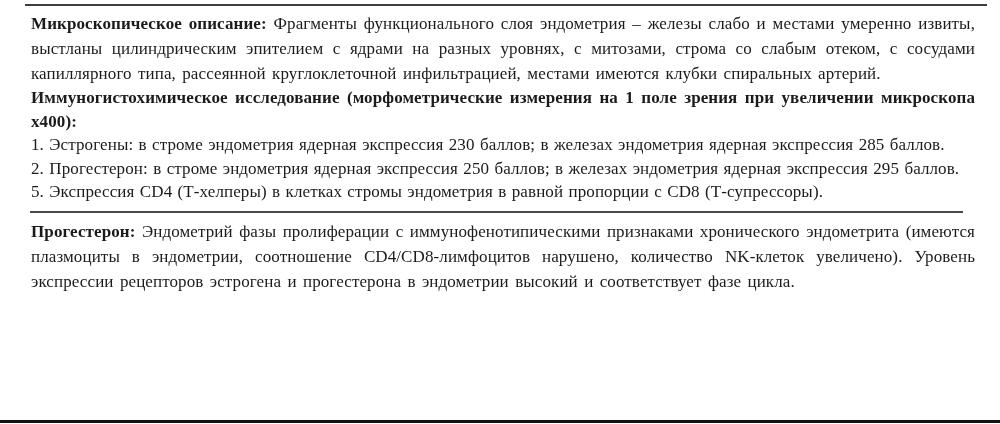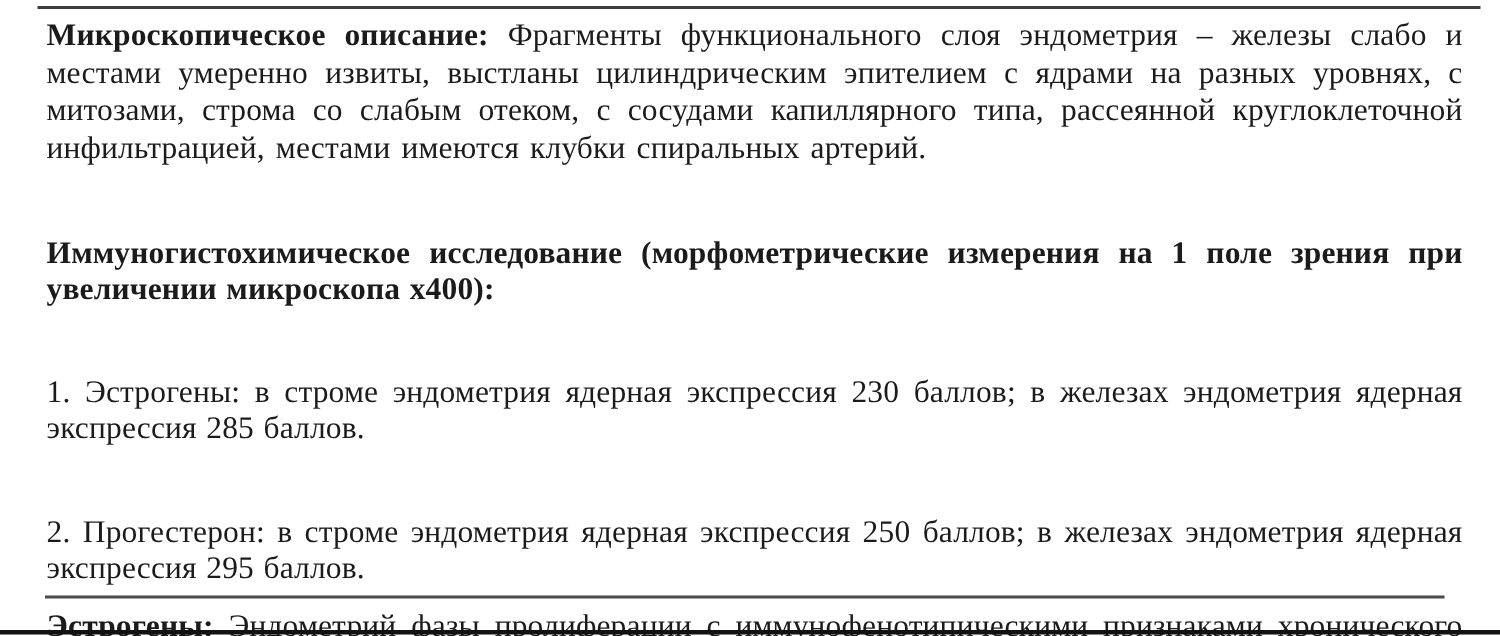--- a/index.html
+++ b/index.html
@@ -30,30 +30,29 @@
   .rule.top {
     margin: 0 -12px 5px -6px;
   }
   .rule.mid {
     border-top-width: 2px;
     border-top-color: #4a4a4a;
     margin: 7px 12px 6px -1px;
   }
   .para {
     margin: 0;
-    font-size: 21px;
+    font-size: 17px;
     line-height: 25px;
     text-align: justify;
     letter-spacing: 0.1px;
     word-spacing: 2px;
   }
   .para.tight {
     line-height: 23.5px;
     word-spacing: 1px;
-    margin-top: 46px;
   }
   .bold {
     font-weight: bold;
   }
   .heading {
     font-weight: bold;
     word-spacing: 4px;
   }
   .bottom-bar {
     position: absolute;
@@ -74,24 +73,25 @@
   <p class="para">
     <span class="bold">Микроскопическое описание:</span>
     <span>Фрагменты функционального слоя эндометрия – железы слабо и местами умеренно извиты, выстланы цилиндрическим эпителием с ядрами на разных уровнях, с митозами, строма со слабым отеком, с сосудами капиллярного типа, рассеянной круглоклеточной инфильтрацией, местами имеются клубки спиральных артерий.</span>
   </p>
 
   <p class="para tight heading">Иммуногистохимическое исследование (морфометрические измерения на 1 поле зрения при увеличении микроскопа х400):</p>
 
   <div>
     <p class="para tight">1. Эстрогены: в строме эндометрия ядерная экспрессия 230 баллов; в железах эндометрия ядерная экспрессия 285 баллов.</p>
     <p class="para tight">2. Прогестерон: в строме эндометрия ядерная экспрессия 250 баллов; в железах эндометрия ядерная экспрессия 295 баллов.</p>
+    <p class="para tight">5. Экспрессия CD4 (Т-хелперы) в клетках стромы эндометрия в равной пропорции с CD8 (Т-супрессоры).</p>
   </div>
 
   <hr class="rule mid">
 
   <p class="para">
-    <span class="bold">Эстрогены:</span>
+    <span class="bold">Прогестерон:</span>
     <span>Эндометрий фазы пролиферации с иммунофенотипическими признаками хронического эндометрита (имеются плазмоциты в эндометрии, соотношение CD4/CD8-лимфоцитов нарушено, количество NK-клеток увеличено). Уровень экспрессии рецепторов эстрогена и прогестерона в эндометрии высокий и соответствует  фазе цикла.</span>
   </p>
 
   <div class="bottom-bar"></div>
 
 </div>
 
 </body></html>

